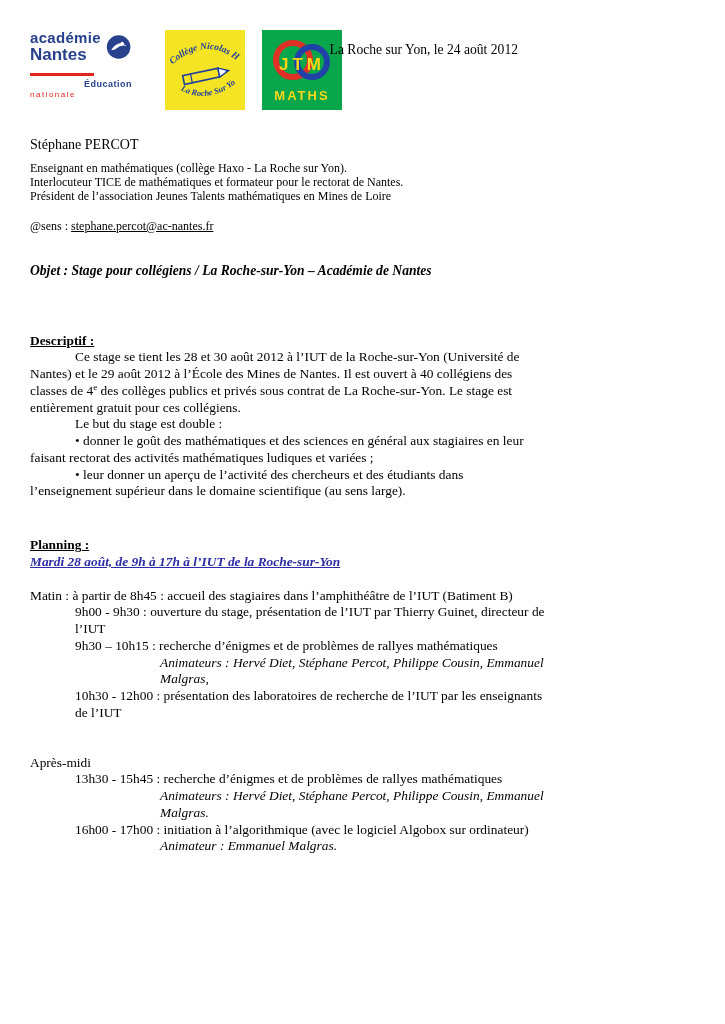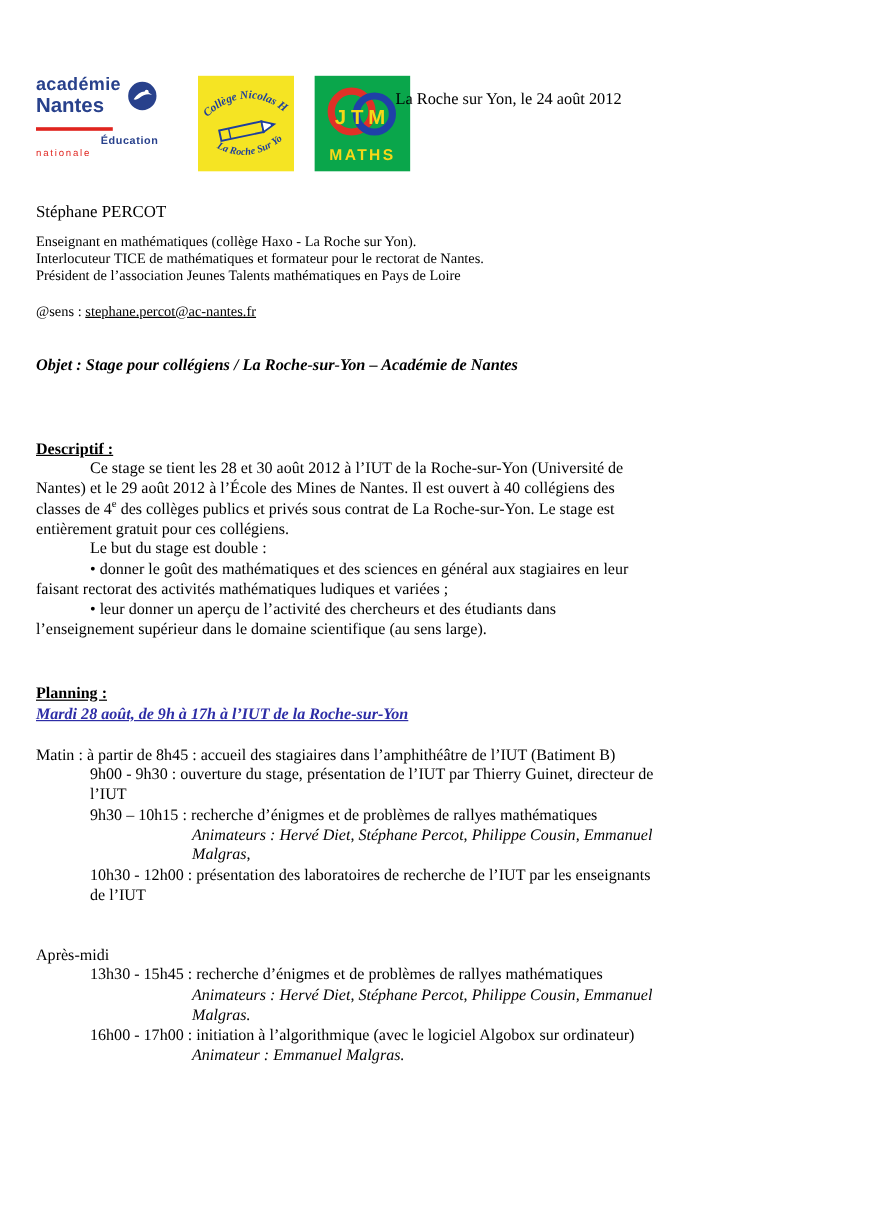--- a/index.html
+++ b/index.html
@@ -12,21 +12,21 @@
     --jtm_blue:#1f41a8;
     --jtm_yellow:#f7d718;
     --edu_red:#e0241e;
   }
   *{box-sizing:border-box;}
   html,body{margin:0;padding:0;background:#ffffff;}
   .page{
     width:578px;height:1024px;
     background:#ffffff;
     position:relative;
-    padding:63px 30px 0 30px;
+    padding:30px 30px 0 30px;
     font-family:"Liberation Serif","DejaVu Serif",serif;
     font-size:13.4px;
     color:#000000;
     line-height:1.25;
     overflow:hidden;
   }
   
   .header{position:relative;height:88px;}
   .logos{display:flex;align-items:flex-start;}
   .logo-academie{width:102px;margin-right:33px;line-height:1;}
@@ -132,21 +132,21 @@
     </div>
 
     <div class="date">La Roche sur Yon, le 24 août 2012</div>
   </div>
 
   <div class="author">
     <div class="author-name">Stéphane PERCOT</div>
     <div class="author-lines">
       <div class="line">Enseignant en mathématiques (collège Haxo - La Roche sur Yon).</div>
       <div class="line">Interlocuteur TICE de mathématiques et formateur pour le rectorat de Nantes.</div>
-      <div class="line">Président de l’association Jeunes Talents mathématiques en Pays de Loire</div>
+      <div class="line">Président de l’association Jeunes Talents mathématiques en Mines de Loire</div>
     </div>
     <div class="author-mail"><span>@sens : </span><span class="mail-link">stephane.percot@ac-nantes.fr</span></div>
   </div>
 
   <div class="objet">Objet : Stage pour collégiens / La Roche-sur-Yon – Académie de Nantes</div>
 
   <div class="descriptif">
     <p class="section-title">Descriptif :</p>
     <p class="p-indent"><span>Ce stage se tient les 28 et 30 août 2012 à l’IUT de la Roche-sur-Yon (Université de Nantes) et le 29 août 2012 à l’École des Mines de Nantes. Il est ouvert à 40 collégiens des classes de 4</span><sup>e</sup><span> des collèges publics et privés sous contrat de La Roche-sur-Yon. Le stage est entièrement gratuit pour ces collégiens.</span></p>
     <p class="p-indent">Le but du stage est double :</p>

